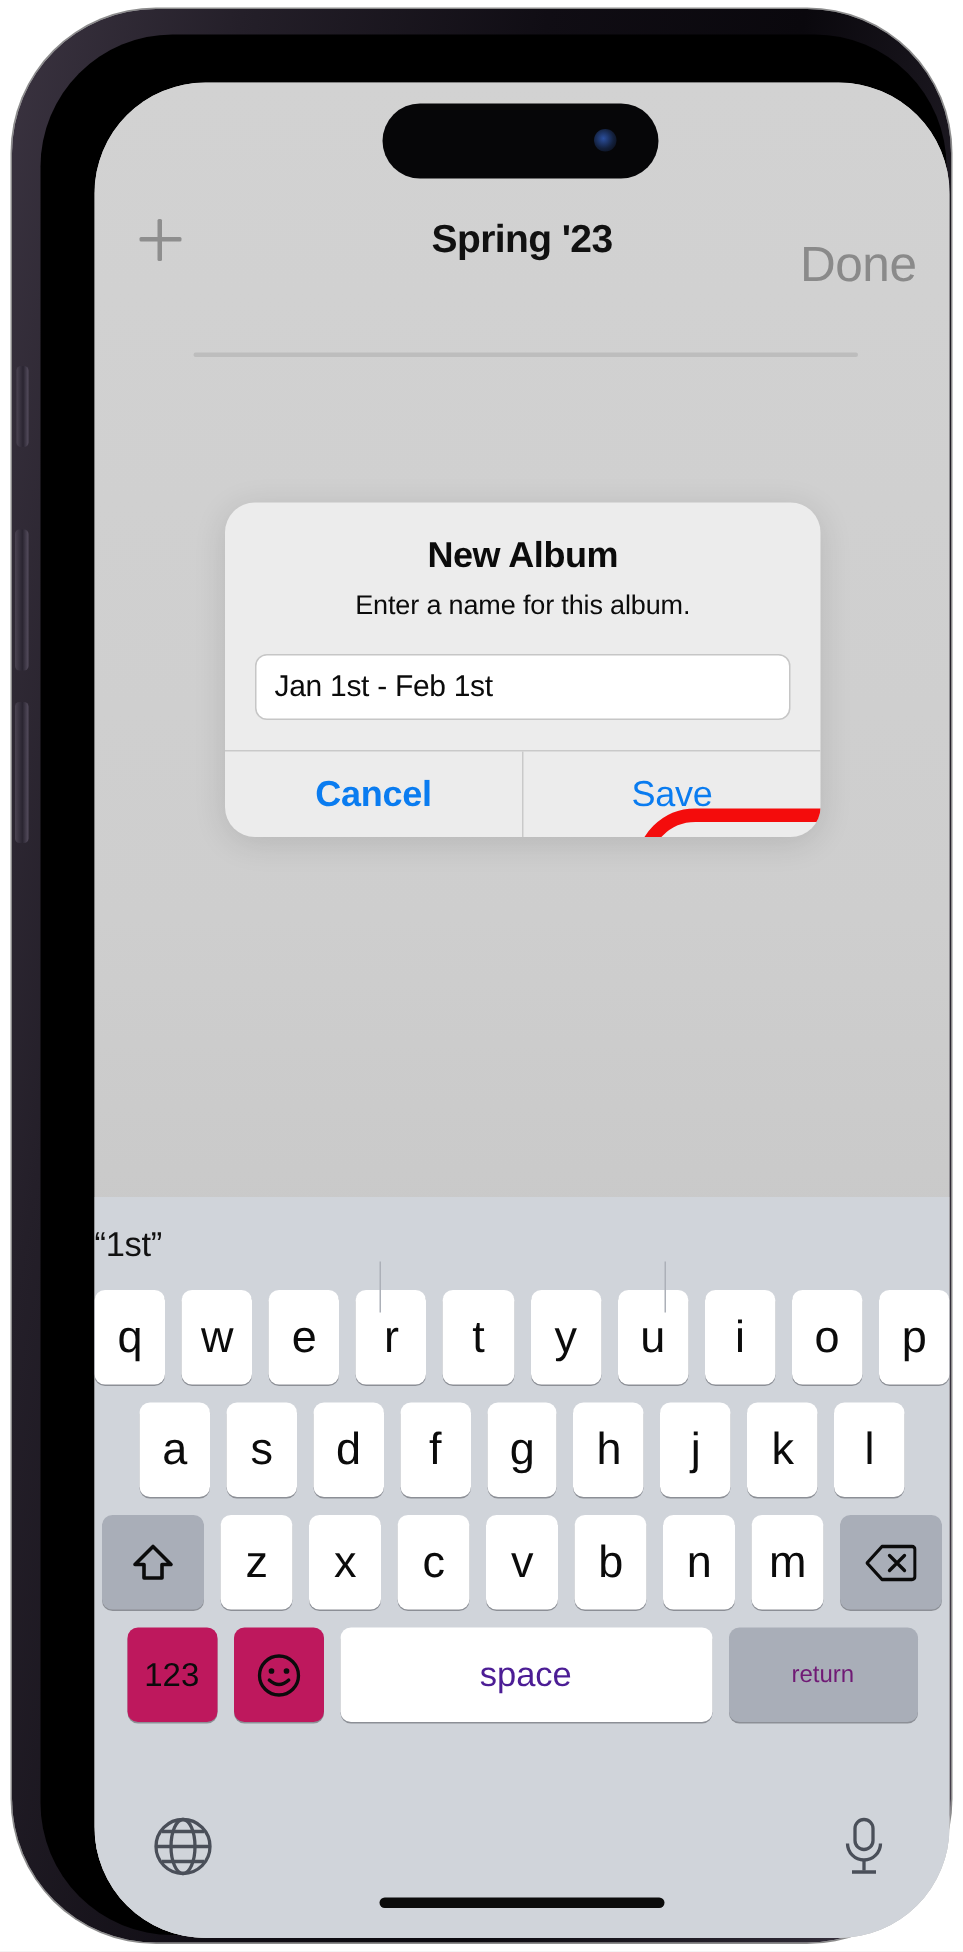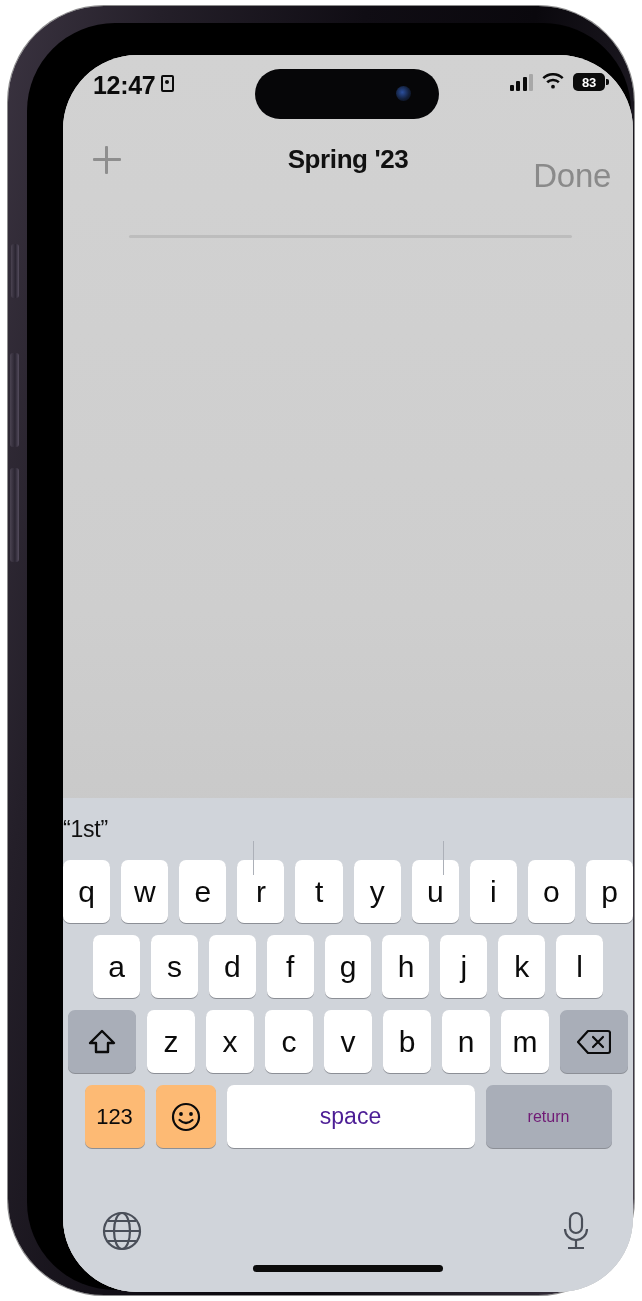--- a/index.html
+++ b/index.html
@@ -253,21 +253,21 @@
   .key-fn {
     background: #a9aeb8;
     box-shadow: 0 1px 0 #8c8f96;
     width: 68px; height: 63px;
     border-radius: 7px;
     display: flex; align-items: center; justify-content: center;
   }
   #row-space { gap: 11px; margin-bottom: 0; }
   #numeric-key, #emoji-key {
     width: 60px; height: 63px;
-    background: #fdba74;
+    background: #be185d;
     border-radius: 7px;
     box-shadow: 0 1px 0 #8c8f96;
     display: flex; align-items: center; justify-content: center;
     font-size: 22px; color: #0b0b0b;
   }
   #space-key {
     flex: 1 1 auto;
     max-width: 248px;
     height: 63px;
     background: #ffffff;
@@ -311,53 +311,45 @@
   <div class="side-btn" id="silent-switch"></div>
   <div class="side-btn" id="volume-up"></div>
   <div class="side-btn" id="volume-down"></div>
   <div class="side-btn" id="power-button"></div>
 
   <div id="phone-bezel">
     <div id="screen">
 
       <div id="app-bg"></div>
 
-      <div id="status-bar">
-        <div id="status-time">12:47</div>
-        <div id="status-location-icon"></div>
-        <div id="status-right">
-          <div id="cellular-icon">
-            <i></i>
-              <i></i>
-              <i></i>
-              <i></i>
-          </div>
-          <svg width="24" height="18" viewBox="0 0 24 18">
-            <path d="M12 15.6a1.9 1.9 0 1 0 0-3.8 1.9 1.9 0 0 0 0 3.8z" fill="#0b0b0b"></path>
-            <path d="M12 8.3c1.9 0 3.6.7 4.9 1.9l1.8-1.9A9.7 9.7 0 0 0 12 5.7a9.7 9.7 0 0 0-6.7 2.6l1.8 1.9A7.1 7.1 0 0 1 12 8.3z" fill="#0b0b0b"></path>
-            <path d="M12 2.6c3.4 0 6.5 1.3 8.8 3.5l1.8-1.9A15 15 0 0 0 12 0 15 15 0 0 0 1.4 4.2l1.8 1.9A12.6 12.6 0 0 1 12 2.6z" fill="#0b0b0b"></path>
-          </svg>
-          <div id="battery-icon">
-            <span id="battery-level">83</span>
-          </div>
-        </div>
-      </div>
 
       <div id="dynamic-island">
         <div id="camera-dot"></div>
       </div>
 
       <div id="nav-bar">
         <div id="add-album-button"></div>
         <div id="nav-title">Spring '23</div>
         <div id="done-button">Done</div>
       </div>
 
       <div id="content-divider"></div>
 
+      <div id="album-dialog">
+        <div id="dialog-body">
+          <div id="dialog-title">New Album</div>
+          <div id="dialog-message">Enter a name for this album.</div>
+          <input id="album-name-input" type="text" value="Jan 1st - Feb 1st" style="">
+        </div>
+        <div id="dialog-actions">
+          <div class="dialog-action" id="cancel-button">Cancel</div>
+          <div class="dialog-action" id="save-button">Save</div>
+        </div>
+        <div id="save-highlight"></div>
+      </div>
 
       <div id="keyboard">
 
         <div id="predictive-bar">
           <div class="predictive-slot">“1st”</div>
           <div class="predictive-slot"></div>
           <div class="predictive-slot"></div>
         </div>
 
         <div class="key-row" id="row-top">

